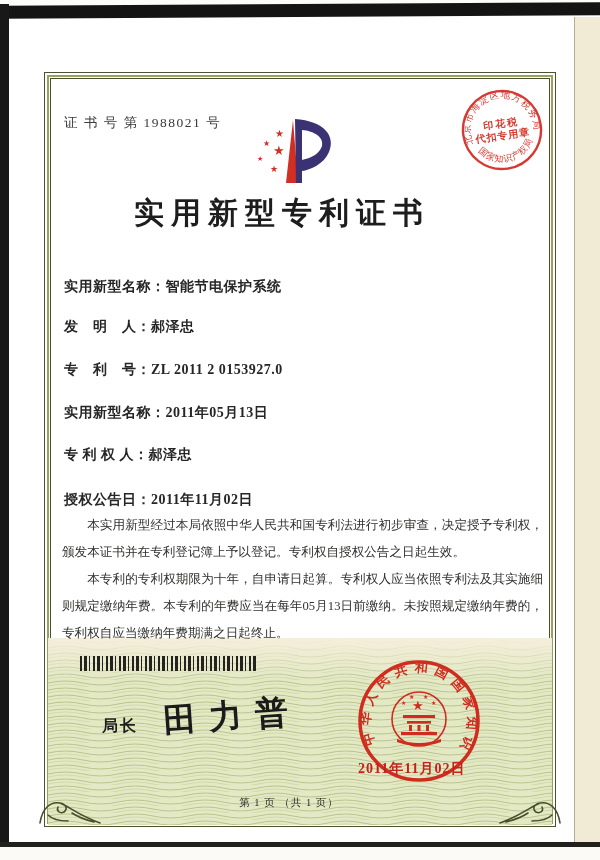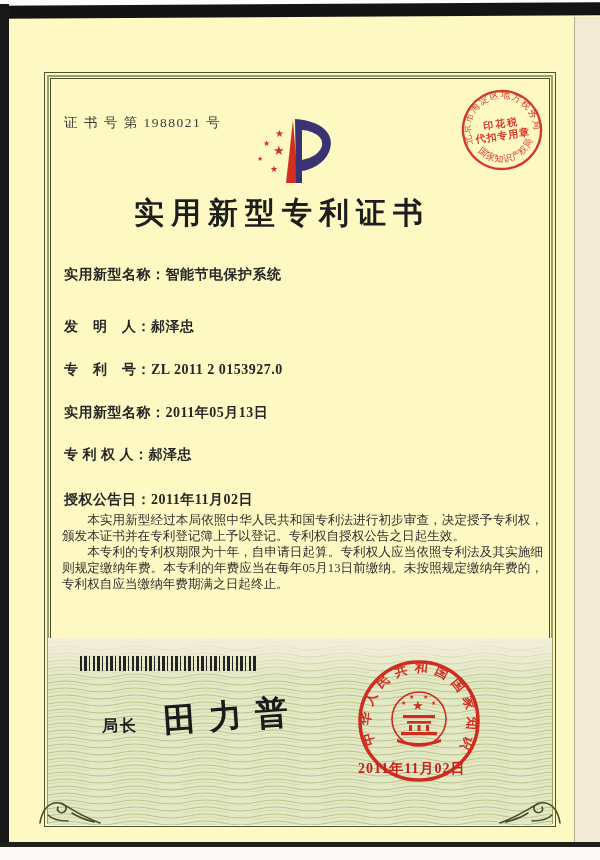--- a/index.html
+++ b/index.html
@@ -1,17 +1,17 @@
 <!DOCTYPE html>
 <html><head>
 <meta charset="utf-8">
 <style>
   html,body{margin:0;padding:0;background:#555;}
   .canvas{position:relative;width:600px;height:860px;overflow:hidden;
-          background:#fef9c3;font-family:"Liberation Serif","DejaVu Serif",serif;text-decoration:underline;}
+          background:#ffffff;font-family:"Liberation Serif","DejaVu Serif",serif;text-decoration:underline;}
   .abs{position:absolute;}
   
   .edge-top-white{left:0;top:0;width:600px;height:5px;background:#fcfcf9;}
   .edge-top-black{left:-5px;top:4px;width:610px;height:13px;background:#141414;transform:rotate(-0.35deg);}
   .edge-left-black{left:0;top:4px;width:9px;height:842px;background:#181818;}
   .edge-bottom-line{left:0;top:842px;width:600px;height:5px;background:#20201d;}
   .edge-bottom-white{left:0;top:847px;width:600px;height:13px;background:#fbfaf6;}
   .edge-right-strip{left:574px;top:17px;width:26px;height:826px;background:#f1ebd5;
                     border-left:1px solid rgba(105,98,76,.45);}
   
@@ -21,21 +21,21 @@
   
   .cert-no{left:64px;top:114px;font-size:13.5px;letter-spacing:1.5px;color:#3a3a3a;}
   .title{left:44px;top:193px;width:476px;text-align:center;font-size:30px;font-weight:bold;
          letter-spacing:7px;color:#1d1d1d;}
   .watermark{left:228px;top:270px;font-size:55px;letter-spacing:21px;white-space:nowrap;
              color:rgba(139,133,116,0.33);z-index:2;}
   .fields{z-index:3;}
   .field{position:absolute;left:64px;font-size:14px;font-weight:bold;color:#262626;
          letter-spacing:.5px;white-space:nowrap;}
   .paras{left:62px;top:512px;width:481px;z-index:3;color:#30302e;}
-  .paras p{margin:0;font-size:12.6px;line-height:16px;text-align:justify;text-indent:2em;}
+  .paras p{margin:0;font-size:12.6px;line-height:27px;text-align:justify;text-indent:2em;}
   
   .green-zone{left:48px;top:638px;width:504px;height:187px;z-index:1;}
   .green-fade{left:48px;top:638px;width:504px;height:42px;z-index:1;
               background:linear-gradient(#f5efdc,rgba(245,239,220,0));}
   .barcode{left:80px;top:656px;width:176px;height:15px;z-index:3;
      background:repeating-linear-gradient(90deg,#23231f 0 2px,rgba(0,0,0,0) 2px 4px,
      #23231f 4px 7px,rgba(0,0,0,0) 7px 9px,#23231f 9px 10px,rgba(0,0,0,0) 10px 13px);}
   .director-label{left:102px;top:716px;font-size:16px;font-weight:bold;color:#1f1f1f;
                   letter-spacing:2px;z-index:3;}
   .signature{left:163px;top:694px;font-size:33px;font-weight:bold;color:#1b1b1b;
@@ -95,21 +95,21 @@
     <text x="7" y="53" font-size="7" fill="#d02f22" font-family="DejaVu Sans">★</text>
     <text x="20" y="64" font-size="9" fill="#d02f22" font-family="DejaVu Sans">★</text>
     <polygon points="43,12 36,75 48,75" fill="#d02f22"></polygon>
     <path d="M45,11 C74,13 86,28 79,44 C74,56 60,62 52,63 L52,75 L46,75 Z M52,22 L52,52 C62,50 70,45 72,38 C74,29 64,23 52,22 Z" fill="#3b3273" fill-rule="evenodd"></path>
   </svg>
 
   <div class="abs title">实用新型专利证书</div>
 
 
   <div class="fields">
-    <div class="field" style="top:266px;">实用新型名称：智能节电保护系统</div>
+    <div class="field" style="top:278px;">实用新型名称：智能节电保护系统</div>
     <div class="field" style="top:318px;">发　明　人：郝泽忠</div>
     <div class="field" style="top:361px;">专　利　号：ZL 2011 2 0153927.0</div>
     <div class="field" style="top:404px;">实用新型名称：2011年05月13日</div>
     <div class="field" style="top:446px;">专 利 权 人：郝泽忠</div>
     <div class="field" style="top:491px;">授权公告日：2011年11月02日</div>
   </div>
 
   <div class="abs paras">
     <p>本实用新型经过本局依照中华人民共和国专利法进行初步审查，决定授予专利权，颁发本证书并在专利登记簿上予以登记。专利权自授权公告之日起生效。</p>
     <p>本专利的专利权期限为十年，自申请日起算。专利权人应当依照专利法及其实施细则规定缴纳年费。本专利的年费应当在每年05月13日前缴纳。未按照规定缴纳年费的，专利权自应当缴纳年费期满之日起终止。</p>
@@ -155,14 +155,15 @@
     <text font-size="9.5" fill="#d2291f" letter-spacing="1">
       <textPath href="#taxTop" startOffset="4">北京市海淀区地方税务局</textPath>
     </text>
     <text font-size="9" fill="#d2291f" letter-spacing="0.5">
       <textPath href="#taxBot" startOffset="1">国家知识产权局</textPath>
     </text>
     <text x="50" y="47" font-size="10" font-weight="bold" fill="#d2291f" text-anchor="middle" letter-spacing="2">印花税</text>
     <text x="50" y="59" font-size="10" font-weight="bold" fill="#d2291f" text-anchor="middle" letter-spacing="1">代扣专用章</text>
   </svg>
 
+  <div class="abs footer">第 1 页 （共 1 页）</div>
 
 </div>
 
 </body></html>

